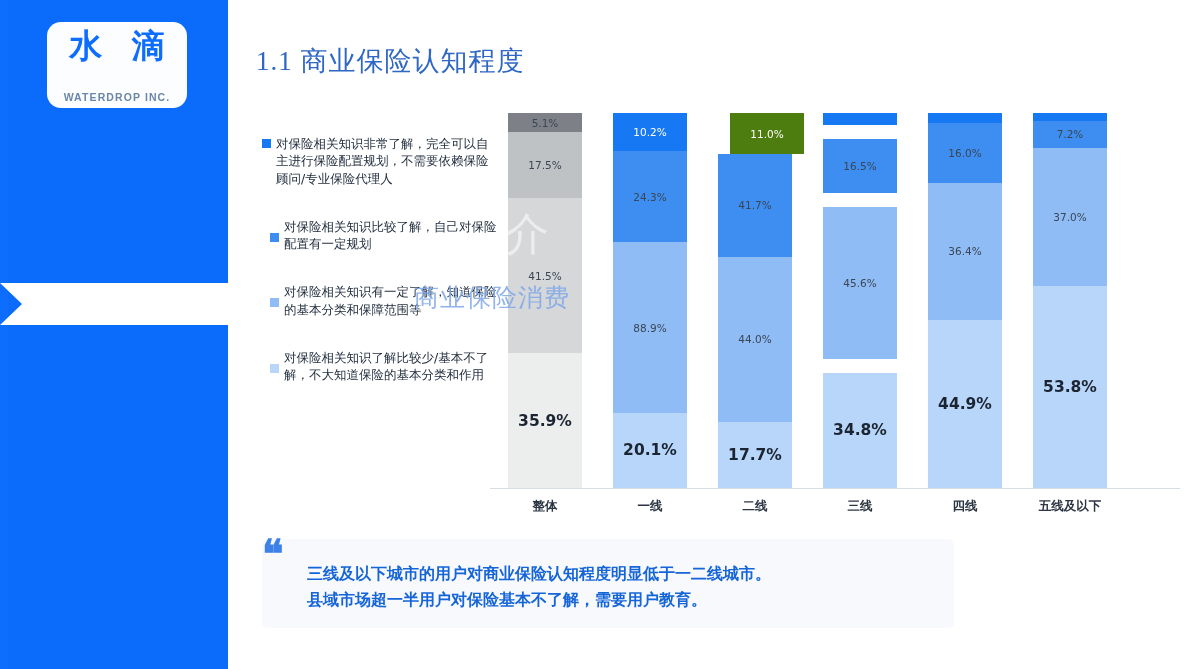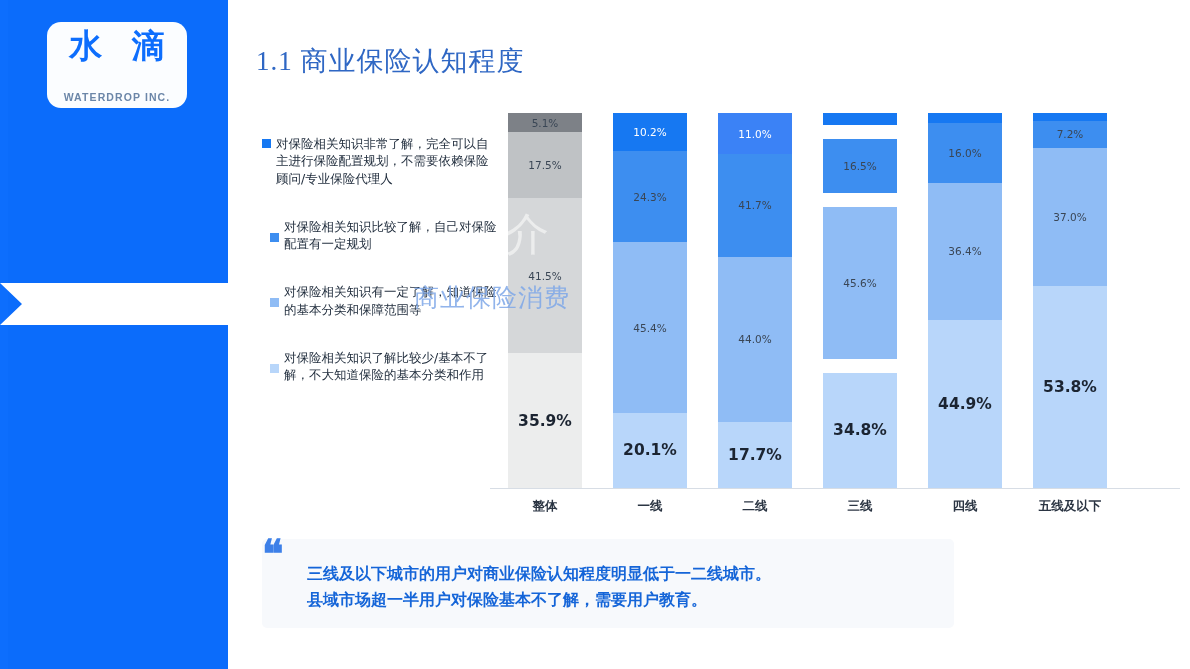--- a/index.html
+++ b/index.html
@@ -179,28 +179,28 @@
       </div>
     </div>
     <div class="bar-col" style="left: 123px;">
       <div class="seg" style="height: 10.2%; background: rgb(22, 120, 242);">
         <span class="seg-lbl light">10.2%</span>
       </div>
       <div class="seg" style="height: 24.3%; background: rgb(61, 142, 240); align-items: center;">
         <span class="seg-lbl">24.3%</span>
       </div>
       <div class="seg" style="height: 45.4%; background: rgb(143, 188, 245);">
-        <span class="seg-lbl">45.4%</span>
+        <span class="seg-lbl">88.9%</span>
       </div>
       <div class="seg" style="height: 20.1%; background: rgb(184, 214, 250);">
         <span class="seg-lbl big">20.1%</span>
       </div>
     </div>
     <div class="bar-col" style="left: 228px;">
-      <div class="seg" style="height: 11%; background: #3b82f6;">
+      <div class="seg" style="height: 11%; background: #4d7c0f; margin-left: 12px;">
         <span class="seg-lbl light">11.0%</span>
       </div>
       <div class="seg" style="height: 27.3%; background: rgb(61, 142, 240);">
         <span class="seg-lbl">41.7%</span>
       </div>
       <div class="seg" style="height: 44%; background: rgb(143, 188, 245);">
         <span class="seg-lbl">44.0%</span>
       </div>
       <div class="seg" style="height: 17.7%; background: rgb(184, 214, 250);">
         <span class="seg-lbl big">17.7%</span>

